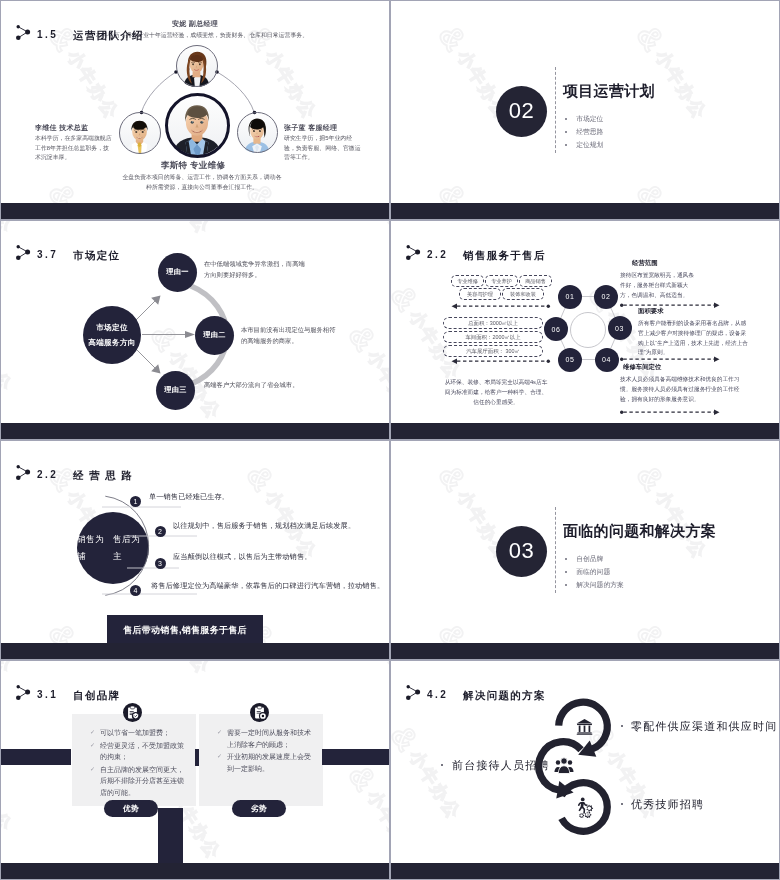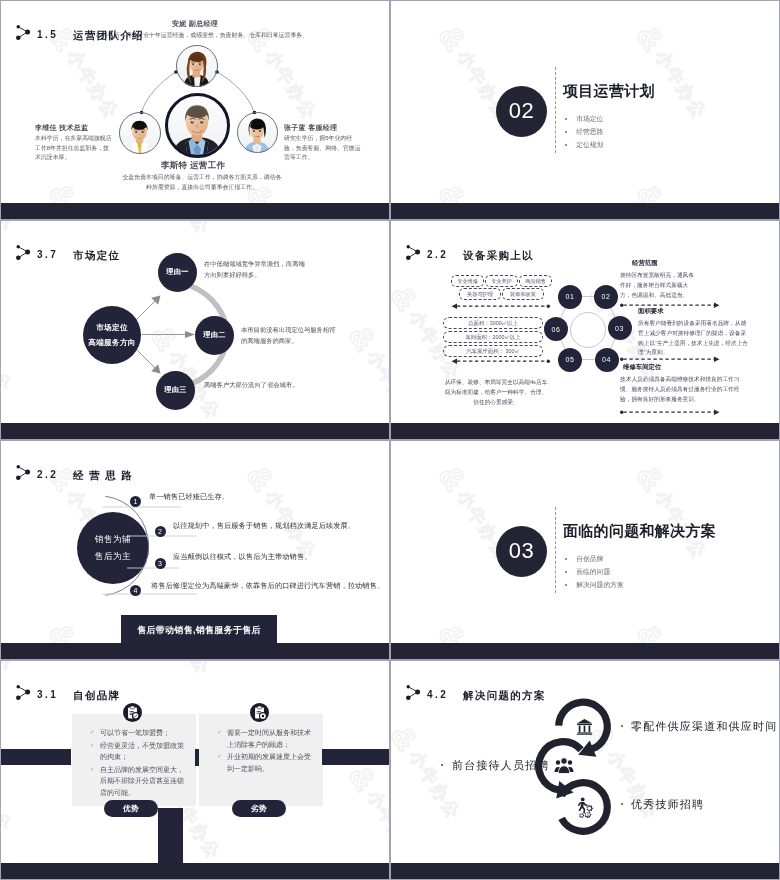--- a/index.html
+++ b/index.html
@@ -42,21 +42,21 @@
 .s3 .ndesc{position:absolute;font-size:6.3px;line-height:1.78;color:#4a4a55}
 
 
 .s4 .h{position:absolute;font-size:6.4px;font-weight:700;color:#1d1d2b;white-space:nowrap}
 .s4 .p{position:absolute;font-size:5.7px;line-height:1.72;color:#45455a}
 .s4 .tag{position:absolute;border:0.9px dashed #45455a;border-radius:5px;font-size:5.2px;color:#55555f;display:flex;align-items:center;justify-content:center}
 .s4 .arow{position:absolute;border:0.9px dashed #45455a;border-radius:6px;font-size:5.4px;color:#55555f;display:flex;align-items:center;justify-content:center}
 .s4 .c{position:absolute;border-radius:50%;background:#23233a;color:#fff;font-size:7px;display:flex;align-items:center;justify-content:center;letter-spacing:.5px}
 
 
-.s5 .bigc{position:absolute;border-radius:50%;background:#23233a;display:flex;flex-direction:column;align-items:center;justify-content:center;color:#fff}
+.s5 .bigc{position:absolute;border-radius:50%;background:#23233a;display:flex;flex-direction:row;align-items:center;justify-content:center;color:#fff}
 .s5 .stepn{position:absolute;border-radius:50%;background:#23233a;color:#fff;font-size:7px;display:flex;align-items:center;justify-content:center;z-index:4}
 .s5 .stept{position:absolute;font-size:7.2px;color:#2e2e3c;white-space:nowrap;letter-spacing:.1px}
 .s5 .foot{position:absolute;background:#23233a;color:#fff;font-size:9px;font-weight:700;display:flex;align-items:center;justify-content:center;letter-spacing:.3px}
 
 
 .s7 .card{position:absolute;background:#f0f0f1}
 .s7 .ci{display:flex;align-items:flex-start;font-size:7px;line-height:11.6px;color:#4d4d5c}
 .s7 .ck{flex:0 0 auto;width:10px;color:#9a9aa5;font-size:6px;line-height:11.6px}
 .s7 .badge{position:absolute;background:#23233a;color:#fff;border-radius:9px;font-size:7.6px;font-weight:700;display:flex;align-items:center;justify-content:center;z-index:4;letter-spacing:.4px}
 .s7 .vbar{position:absolute;background:#23233a;z-index:3}
@@ -222,21 +222,21 @@
             <path d="M52.5 40.5 C55 38.5 59.5 38.5 62 40.5" fill="none" stroke="#584a38" stroke-width="1.5" stroke-linecap="round"></path>
             <ellipse cx="42" cy="45.5" rx="2.5" ry="2.3" fill="#3b4a52"></ellipse>
             <circle cx="42.7" cy="44.6" r="0.9" fill="#fff" opacity=".75"></circle>
             <ellipse cx="58" cy="45.5" rx="2.5" ry="2.3" fill="#3b4a52"></ellipse>
             <circle cx="58.7" cy="44.6" r="0.9" fill="#fff" opacity=".75"></circle>
             <path d="M50 48 L47.5 54 L52.5 54 Z" fill="#c99b71" opacity=".8"></path>
             <path d="M40 57 C45.5 64 54.5 64 60 57 C57 65 43 65 40 57 Z" fill="#8d4741"></path>
             <path d="M42.5 58.5 C47 61 53 61 57.5 58.5 C52 60.5 48 60.5 42.5 58.5 Z" fill="#fff"></path>
           </svg></div>
         <div class="ringbig" style="left:163.5px;top:91.5px;width:65px;height:65px"></div>
-        <div class="pname" style="left:160px;top:159px;font-size:8.5px">李斯特  运营工作</div>
+        <div class="pname" style="left:160px;top:159px;font-size:8.5px">李斯特  专业维修</div>
         <div class="pdesc" style="left:121px;top:172px;width:160px;text-align:center">全盘负责本项目的筹备、运营工作，协调各方面关系，调动各种所需资源，直接向公司董事会汇报工作。</div>
       </div>
       <div class="band"></div>
     </div>
     <div class="slide sec s2">
       <div class="wmwrap">
         <div class="wmc" style="left:70px;top:18px"><span class="amp">&amp;</span>小牛办公</div>
         <div class="wmc" style="left:268px;top:18px"><span class="amp">&amp;</span>小牛办公</div>
         <div class="wmc" style="left:70px;top:176px"><span class="amp">&amp;</span>小牛办公</div>
         <div class="wmc" style="left:268px;top:176px"><span class="amp">&amp;</span>小牛办公</div>
@@ -329,21 +329,21 @@
       </div>
       <div class="hdr">
         <svg viewBox="0 0 16 17" width="16" height="17">
 <line x1="2.2" y1="1.8" x2="11.6" y2="6.9" stroke="#33333f" stroke-width="1.0"></line>
 <line x1="2.2" y1="12.8" x2="11.6" y2="6.9" stroke="#33333f" stroke-width="1.0"></line>
 <circle cx="2.2" cy="1.8" r="1.7" fill="#1a1a28"></circle>
 <circle cx="2.3" cy="12.8" r="2.3" fill="#1a1a28"></circle>
 <circle cx="11.6" cy="6.9" r="2.5" fill="#1a1a28"></circle>
         </svg>
         <span class="num">2.2</span>
-        <span class="ttl">设备采购上以</span>
+        <span class="ttl">销售服务于售后</span>
       </div>
       <div class="cont">
         <div class="tag" style="left:60px;top:54px;width:33px;height:12px">专业维修</div>
         <div class="tag" style="left:94px;top:54px;width:33px;height:12px">专业养护</div>
         <div class="tag" style="left:128px;top:54px;width:33px;height:12px">商品销售</div>
         <div class="tag" style="left:68px;top:67px;width:42px;height:12px">美容与护理</div>
         <div class="tag" style="left:111px;top:67px;width:42px;height:12px">装饰和改装</div>
         <svg width="99" height="8" viewBox="0 -3 99 8" style="position:absolute;left:60px;top:80.8px;overflow:visible">
           <line x1="6" y1="1.2" x2="95.6" y2="1.2" stroke="#2a2a38" stroke-width="1.25" stroke-dasharray="3.4 2.6"></line>
           <path d="M0.5 1.2 L6 -1.6 L6 4.0 Z" fill="#2a2a38"></path>
@@ -425,21 +425,21 @@
           <span>售后为主</span>
         </div>
         <div class="stepn" style="left:129px;top:55px;width:11px;height:11px">1</div>
         <div class="stepn" style="left:153.5px;top:84.5px;width:11px;height:11px">2</div>
         <div class="stepn" style="left:153.5px;top:116.5px;width:11px;height:11px">3</div>
         <div class="stepn" style="left:129px;top:143.5px;width:11px;height:11px">4</div>
         <div class="stept" style="left:148px;top:51px">单一销售已经难已生存。</div>
         <div class="stept" style="left:172px;top:80px">以往规划中，售后服务于销售，规划档次满足后续发展。</div>
         <div class="stept" style="left:172px;top:111px">应当颠倒以往模式，以售后为主带动销售。</div>
         <div class="stept" style="left:150px;top:140px">将售后修理定位为高端豪华，依靠售后的口碑进行汽车营销，拉动销售。</div>
-        <div class="foot" style="left:120px;top:174px;width:156px;height:30px">售后带动销售,销售服务于售后</div>
+        <div class="foot" style="left:106px;top:174px;width:156px;height:30px">售后带动销售,销售服务于售后</div>
       </div>
       <div class="band"></div>
     </div>
     <div class="slide sec s6">
       <div class="wmwrap">
         <div class="wmc" style="left:70px;top:18px"><span class="amp">&amp;</span>小牛办公</div>
         <div class="wmc" style="left:268px;top:18px"><span class="amp">&amp;</span>小牛办公</div>
         <div class="wmc" style="left:70px;top:176px"><span class="amp">&amp;</span>小牛办公</div>
         <div class="wmc" style="left:268px;top:176px"><span class="amp">&amp;</span>小牛办公</div>
       </div>

